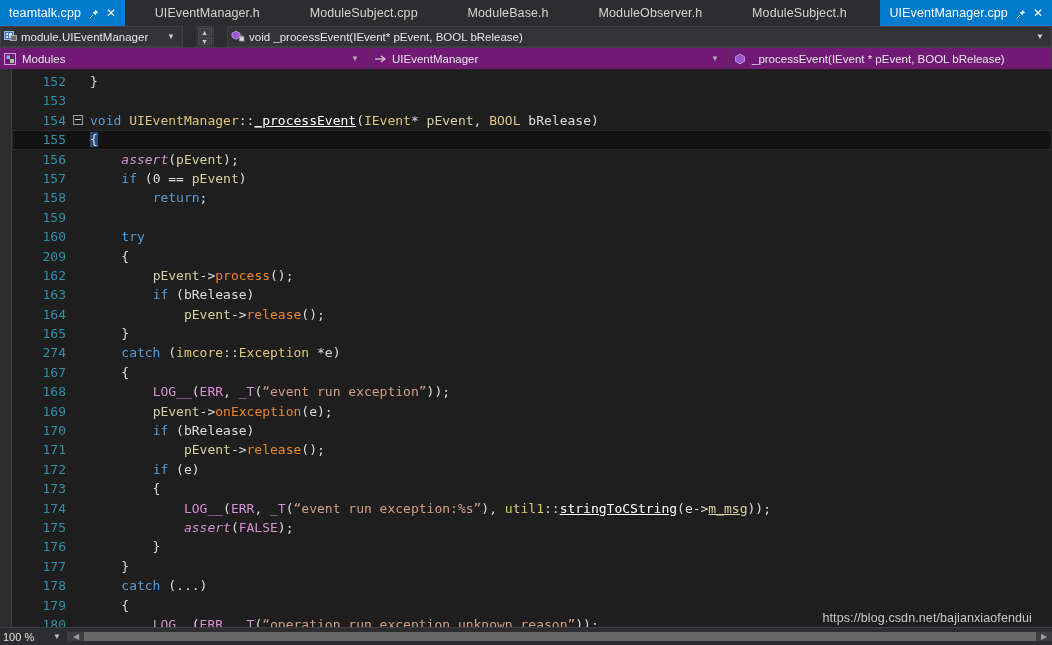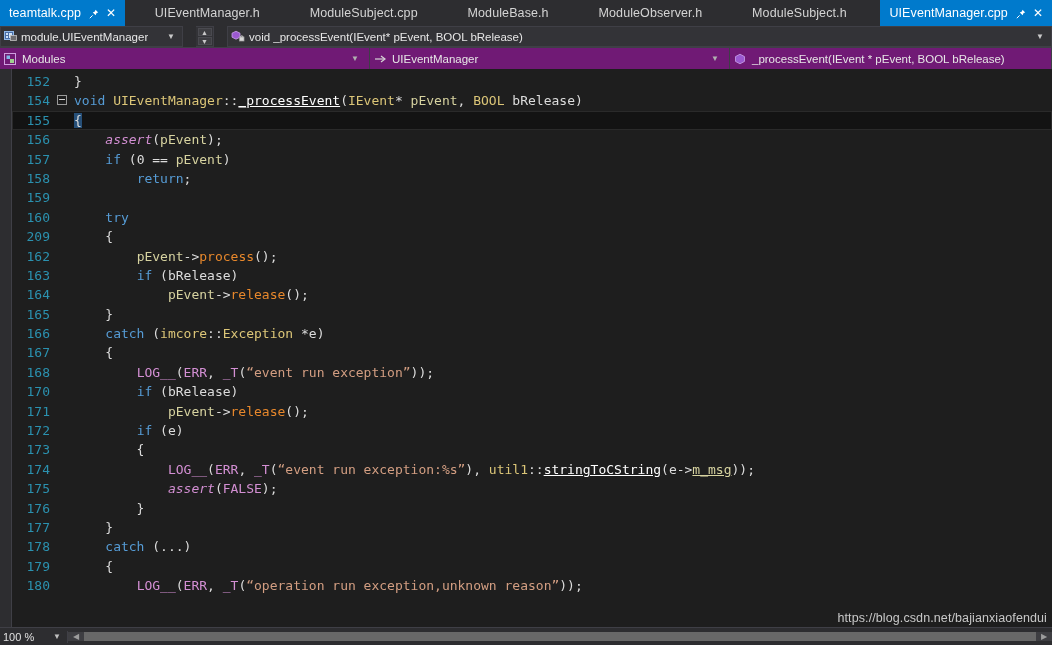--- a/index.html
+++ b/index.html
@@ -190,20 +190,21 @@
     font-family: "DejaVu Sans Mono", "Liberation Mono", monospace;
     font-size: 13px;
     line-height: 19.4px;
   }
   .line {
     display: flex;
     align-items: flex-start;
     height: 19.4px;
     white-space: pre;
     position: relative;
+    padding-left: 16px;
   }
   .line.cur {
     background: #131313;
     outline: 1px solid #2a2a2a;
     outline-offset: -1px;
     justify-content: flex-end;
   }
   .ln {
     width: 43px;
     min-width: 43px;
@@ -251,21 +252,21 @@
   .maci { color: #d38fd3; font-style: italic; }  
   .var  { color: #d7d3a0; }               
   .varu { color: #d7d3a0; text-decoration: underline; }
   .pl   { color: #dcdcdc; }               
   .str  { color: #d39e82; }
   .sel  { background: #264f78; color: #dcdcdc; }
 
   
   .watermark {
     position: absolute;
-    right: 5px;
+    right: 20px;
     bottom: 2px;
     font-size: 12.5px;
     color: #c8c8c8;
     font-family: "Liberation Sans", sans-serif;
     letter-spacing: 0.1px;
     pointer-events: none;
   }
 
   
   .botbar {
@@ -416,35 +417,37 @@
       </span>
       <span class="bc-txt">_processEvent(IEvent * pEvent, BOOL bRelease)</span>
     </div>
   </div>
 
   <div class="editor-wrap">
     <div class="indicator-strip"></div>
     <div class="code-area">
       <div class="lines" id="code-lines">
           <div class="line"><div class="ln">152</div><div class="fold"></div><div class="code"><span class="pl">}</span></div></div>
+          <div class="line"><div class="ln">153</div><div class="fold"></div><div class="code"></div></div>
           <div class="line"><div class="ln">154</div><div class="fold"><span class="foldbox"></span></div><div class="code"><span class="kw">void </span><span class="typ">UIEventManager</span><span class="pl">::</span><span class="fnu">_processEvent</span><span class="pl">(</span><span class="typ">IEvent</span><span class="pl">* </span><span class="var">pEvent</span><span class="pl">, </span><span class="typ">BOOL</span><span class="pl"> </span><span class="pl">bRelease</span><span class="pl">)</span></div></div>
           <div class="line cur"><div class="ln">155</div><div class="fold"><span class="foldline"></span></div><div class="code"><span class="sel">{</span></div></div>
           <div class="line"><div class="ln">156</div><div class="fold"><span class="foldline"></span></div><div class="code"><span class="pl">    </span><span class="maci">assert</span><span class="pl">(</span><span class="var">pEvent</span><span class="pl">);</span></div></div>
           <div class="line"><div class="ln">157</div><div class="fold"><span class="foldline"></span></div><div class="code"><span class="pl">    </span><span class="kw">if</span><span class="pl"> (</span><span class="pl">0</span><span class="pl"> == </span><span class="var">pEvent</span><span class="pl">)</span></div></div>
           <div class="line"><div class="ln">158</div><div class="fold"><span class="foldline"></span></div><div class="code"><span class="pl">        </span><span class="kw">return</span><span class="pl">;</span></div></div>
           <div class="line"><div class="ln">159</div><div class="fold"><span class="foldline"></span></div><div class="code"></div></div>
           <div class="line"><div class="ln">160</div><div class="fold"><span class="foldline"></span></div><div class="code"><span class="pl">    </span><span class="kw">try</span></div></div>
           <div class="line"><div class="ln">209</div><div class="fold"><span class="foldline"></span></div><div class="code"><span class="pl">    {</span></div></div>
           <div class="line"><div class="ln">162</div><div class="fold"><span class="foldline"></span></div><div class="code"><span class="pl">        </span><span class="var">pEvent</span><span class="pl">-&gt;</span><span class="fn">process</span><span class="pl">();</span></div></div>
           <div class="line"><div class="ln">163</div><div class="fold"><span class="foldline"></span></div><div class="code"><span class="pl">        </span><span class="kw">if</span><span class="pl"> (</span><span class="pl">bRelease</span><span class="pl">)</span></div></div>
           <div class="line"><div class="ln">164</div><div class="fold"><span class="foldline"></span></div><div class="code"><span class="pl">            </span><span class="var">pEvent</span><span class="pl">-&gt;</span><span class="fn">release</span><span class="pl">();</span></div></div>
           <div class="line"><div class="ln">165</div><div class="fold"><span class="foldline"></span></div><div class="code"><span class="pl">    }</span></div></div>
-          <div class="line"><div class="ln">166</div><div class="fold"><span class="foldline"></span></div><div class="code"><span class="pl">    </span><span class="kw">catch</span><span class="pl"> (</span><span class="typ">imcore</span><span class="pl">::</span><span class="typ">Exception</span><span class="pl"> *</span><span class="pl">e</span><span class="pl">)</span></div></div>
+          <div class="line"><div class="ln">274</div><div class="fold"><span class="foldline"></span></div><div class="code"><span class="pl">    </span><span class="kw">catch</span><span class="pl"> (</span><span class="typ">imcore</span><span class="pl">::</span><span class="typ">Exception</span><span class="pl"> *</span><span class="pl">e</span><span class="pl">)</span></div></div>
           <div class="line"><div class="ln">167</div><div class="fold"><span class="foldline"></span></div><div class="code"><span class="pl">    {</span></div></div>
           <div class="line"><div class="ln">168</div><div class="fold"><span class="foldline"></span></div><div class="code"><span class="pl">        </span><span class="mac">LOG__</span><span class="pl">(</span><span class="mac">ERR</span><span class="pl">, </span><span class="mac">_T</span><span class="pl">(</span><span class="str">“event run exception”</span><span class="pl">));</span></div></div>
+          <div class="line"><div class="ln">169</div><div class="fold"><span class="foldline"></span></div><div class="code"><span class="pl">        </span><span class="var">pEvent</span><span class="pl">-&gt;</span><span class="fn">onException</span><span class="pl">(</span><span class="pl">e</span><span class="pl">);</span></div></div>
           <div class="line"><div class="ln">170</div><div class="fold"><span class="foldline"></span></div><div class="code"><span class="pl">        </span><span class="kw">if</span><span class="pl"> (</span><span class="pl">bRelease</span><span class="pl">)</span></div></div>
           <div class="line"><div class="ln">171</div><div class="fold"><span class="foldline"></span></div><div class="code"><span class="pl">            </span><span class="var">pEvent</span><span class="pl">-&gt;</span><span class="fn">release</span><span class="pl">();</span></div></div>
           <div class="line"><div class="ln">172</div><div class="fold"><span class="foldline"></span></div><div class="code"><span class="pl">        </span><span class="kw">if</span><span class="pl"> (</span><span class="pl">e</span><span class="pl">)</span></div></div>
           <div class="line"><div class="ln">173</div><div class="fold"><span class="foldline"></span></div><div class="code"><span class="pl">        {</span></div></div>
           <div class="line"><div class="ln">174</div><div class="fold"><span class="foldline"></span></div><div class="code"><span class="pl">            </span><span class="mac">LOG__</span><span class="pl">(</span><span class="mac">ERR</span><span class="pl">, </span><span class="mac">_T</span><span class="pl">(</span><span class="str">“event run exception:%s”</span><span class="pl">), </span><span class="typ">util1</span><span class="pl">::</span><span class="fnu">stringToCString</span><span class="pl">(</span><span class="pl">e</span><span class="pl">-&gt;</span><span class="varu">m_msg</span><span class="pl">));</span></div></div>
           <div class="line"><div class="ln">175</div><div class="fold"><span class="foldline"></span></div><div class="code"><span class="pl">            </span><span class="maci">assert</span><span class="pl">(</span><span class="mac">FALSE</span><span class="pl">);</span></div></div>
           <div class="line"><div class="ln">176</div><div class="fold"><span class="foldline"></span></div><div class="code"><span class="pl">        }</span></div></div>
           <div class="line"><div class="ln">177</div><div class="fold"><span class="foldline"></span></div><div class="code"><span class="pl">    }</span></div></div>
           <div class="line"><div class="ln">178</div><div class="fold"><span class="foldline"></span></div><div class="code"><span class="pl">    </span><span class="kw">catch</span><span class="pl"> (...)</span></div></div>
           <div class="line"><div class="ln">179</div><div class="fold"><span class="foldline"></span></div><div class="code"><span class="pl">    {</span></div></div>

